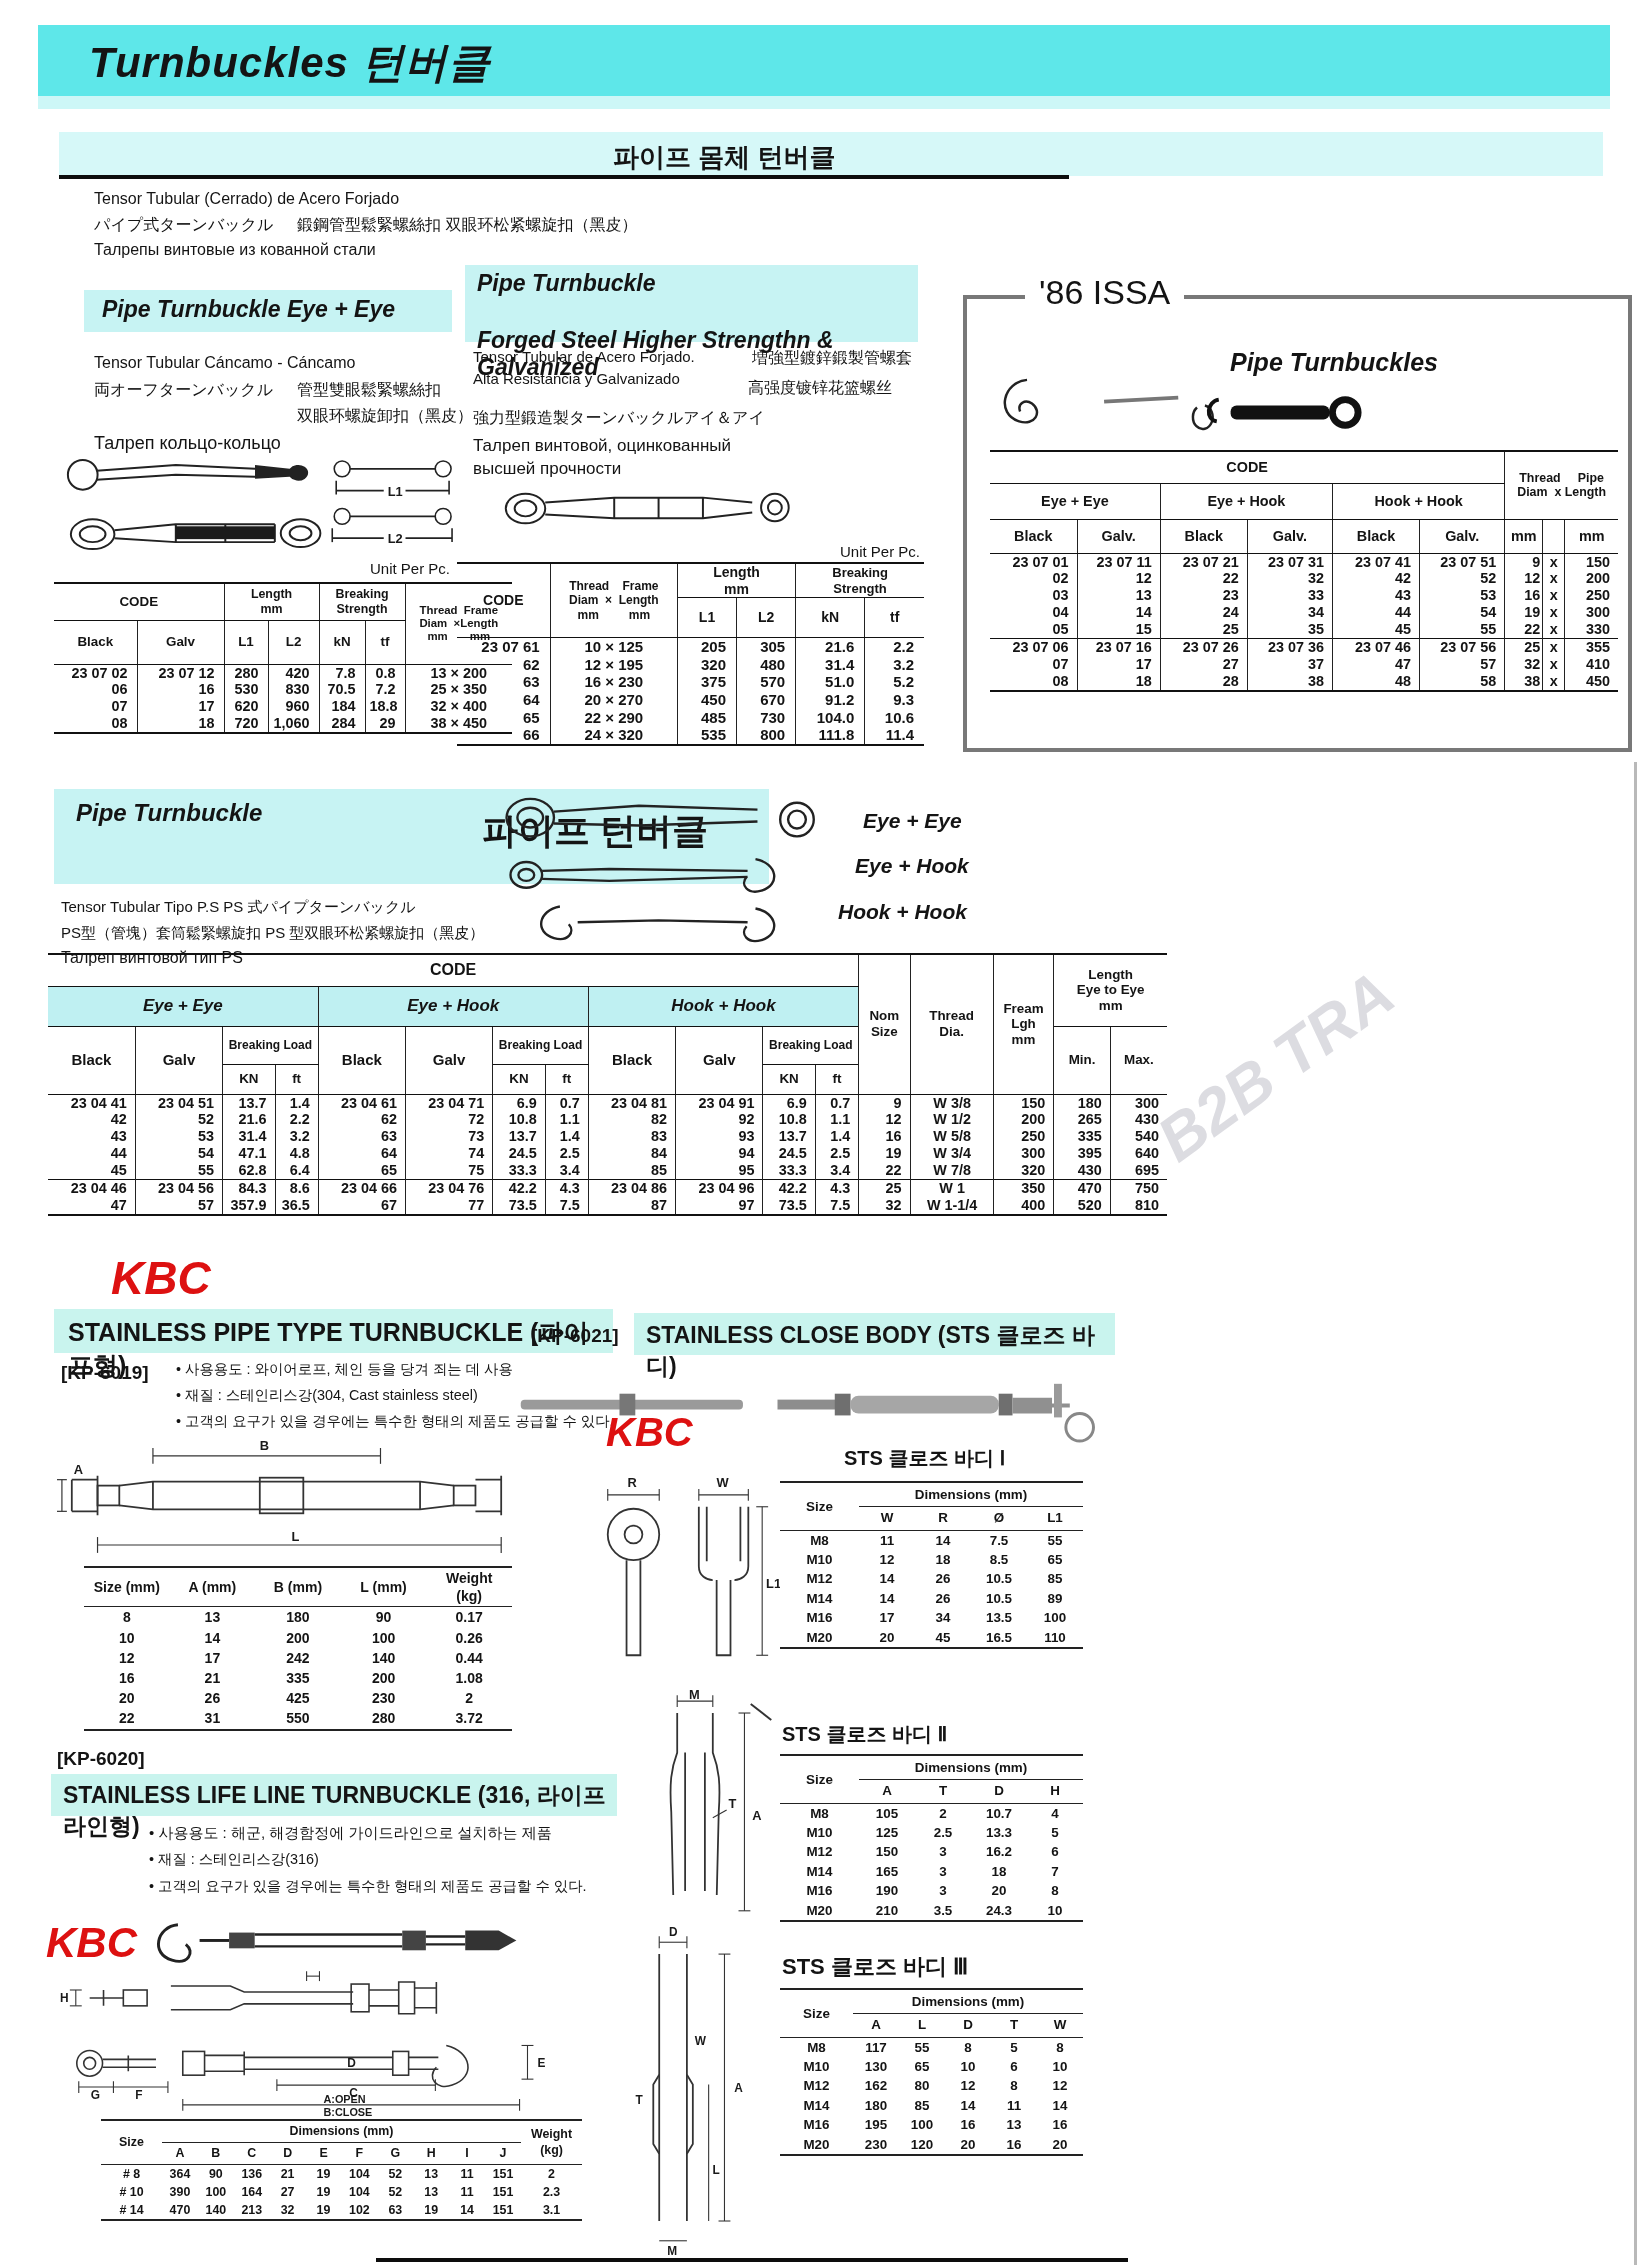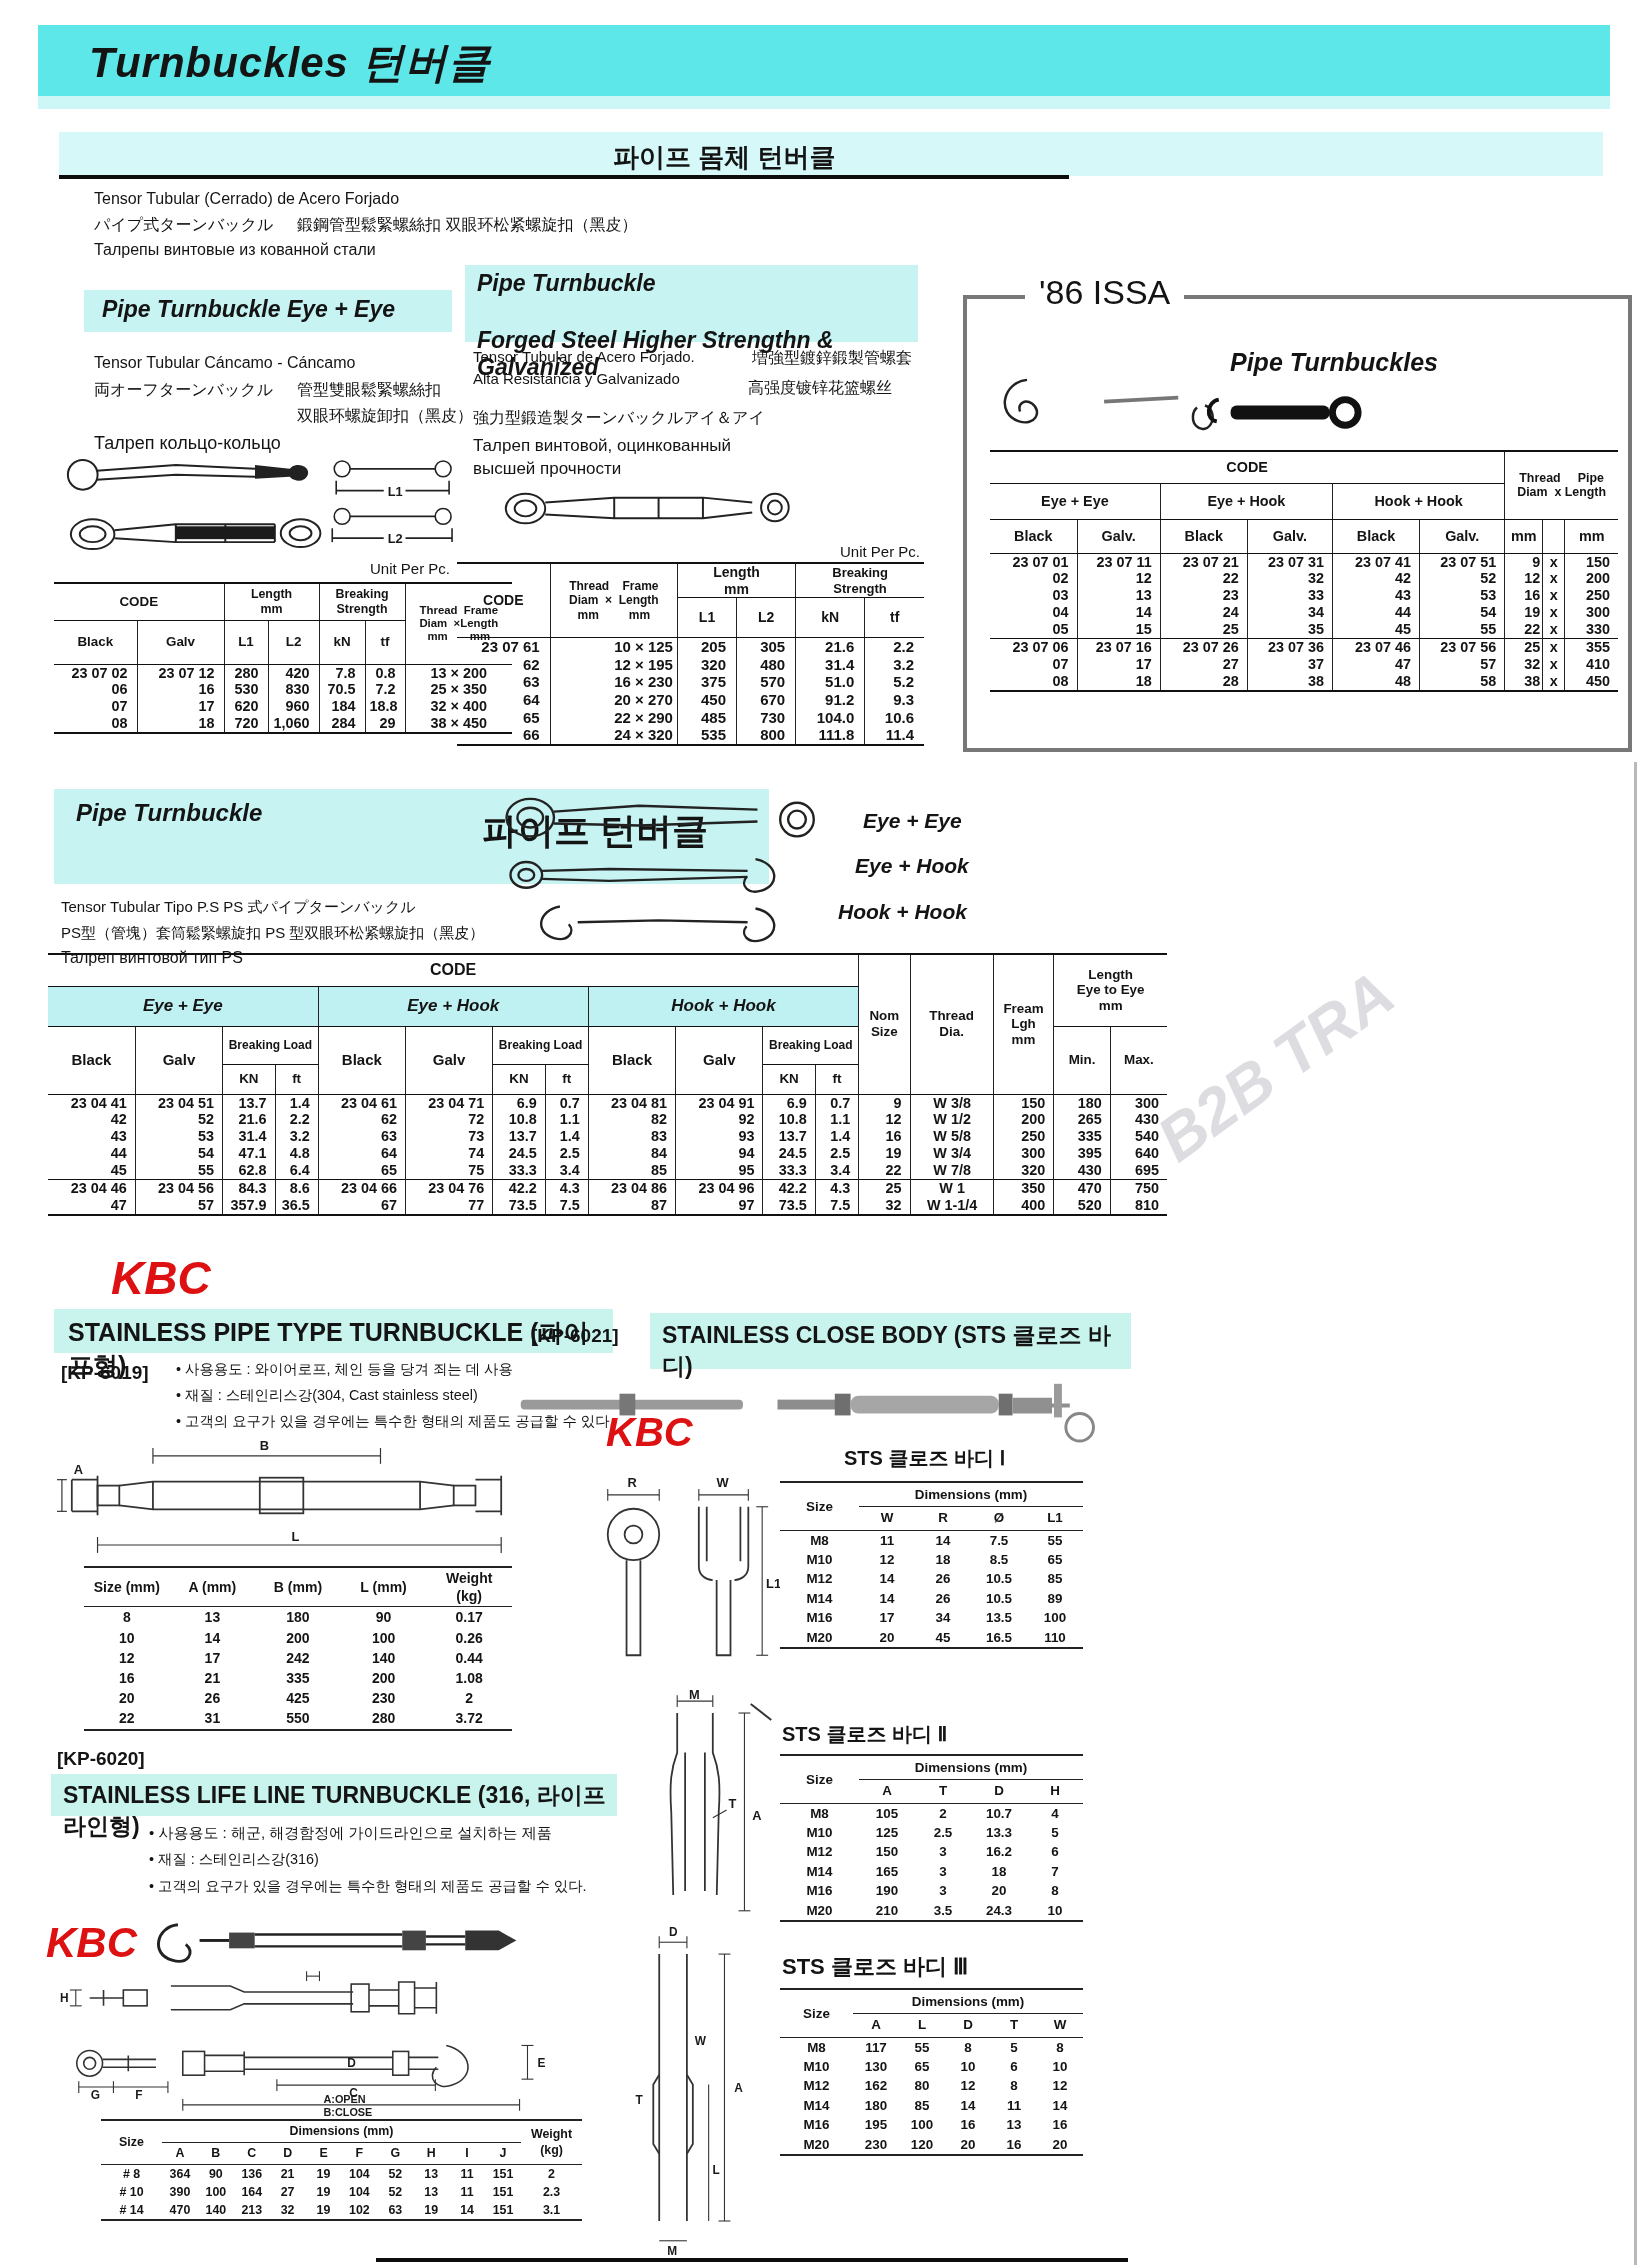--- a/index.html
+++ b/index.html
@@ -26,21 +26,21 @@
   .vt tr > *:last-child{border-right:none;}
   .vt thead th{border-bottom:1.3px solid #111;}
   .vt tbody td{border-top:none;border-bottom:none;}
   .vt tbody.g2 tr:first-child td{border-top:1.8px solid #111;}
   .cy{background:#bff0f2;}
   .t1{font-size:14.4px;}  .t1 thead{font-size:13.4px;}
   .t1 td{text-align:right;padding-right:9px;}
   .t1 td:nth-child(7){text-align:center;padding-right:4px;}
   .t2{font-size:15px;} .t2 thead{font-size:14px;}
   .t2 td{text-align:right;padding-right:10px;}
-  .t2 td:nth-child(2){padding-right:4px;}
+  .t2 td:nth-child(2){text-align:center;padding-right:4px;}
   .tissa{font-size:14.4px;} .tissa thead{font-size:14.4px;}
   .tissa td{text-align:right;padding-right:8px;}
   .tissa td:nth-child(7){padding-right:2px;}
   .tissa td:nth-child(8){text-align:center;padding:0 1px;}
   .tissa td:nth-child(9){text-align:right;}
   .tps{font-size:14.4px;} .tps thead{font-size:13.4px;}
   .tps td{text-align:right;padding-right:8px;}
   .tps td:nth-child(14){text-align:center;padding-right:3px;}
   
   table.kt{border-collapse:collapse;table-layout:fixed;border-top:2px solid #222;border-bottom:2px solid #222;font-size:14px;}
@@ -752,21 +752,21 @@
           <td>22</td>
           <td>31</td>
           <td>550</td>
           <td>280</td>
           <td>3.72</td>
         </tr>
       </tbody>
   </table>
 
   <div class="abs b" style="left:531px;top:1325px;font-size:19px;">[KP-6021]</div>
-  <div class="abs banner-kbc" style="left:634px;top:1313px;width:481px;height:56px;margin-left:16px;">
+  <div class="abs banner-kbc" style="left:634px;top:1313px;width:481px;height:42px;">
     <div class="b" style="padding:7px 0 0 12px;font-size:23px;">STAINLESS CLOSE BODY (STS 클로즈 바디)</div>
   </div>
 
   <svg class="abs" style="left:520px;top:1370px;" width="594" height="79" viewBox="0 0 600 80">
     <g>
       <rect x="0" y="30" width="225" height="10" rx="4" fill="#9a9a9a"></rect>
       <rect x="100" y="24" width="16" height="22" fill="#777"></rect>
       <rect x="260" y="30" width="60" height="10" fill="#8d8d8d"></rect>
       <rect x="318" y="24" width="16" height="22" fill="#6f6f6f"></rect>
       <rect x="334" y="26" width="150" height="18" rx="8" fill="#a6a6a6"></rect>

